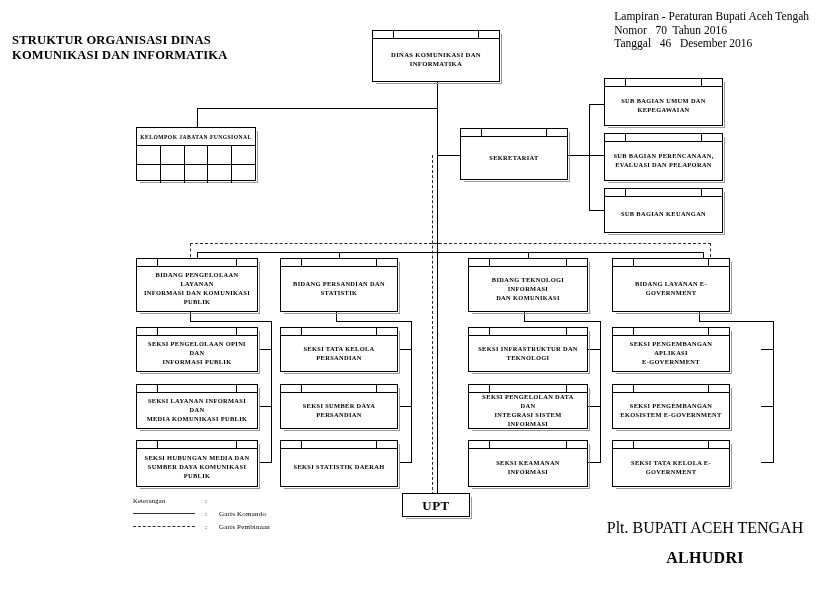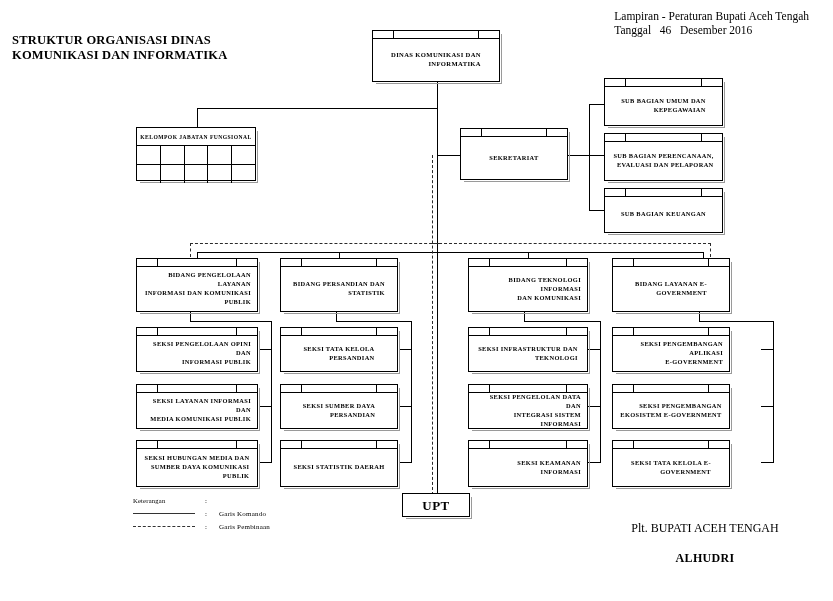--- a/index.html
+++ b/index.html
@@ -42,21 +42,21 @@
   }
   .legal-header div { white-space: pre; }
 
   .signature {
     position: absolute;
     left: 600px;
     top: 521px;
     width: 210px;
     text-align: center;
     font-family: "Liberation Serif", "DejaVu Serif", serif;
-    font-size: 12px;
+    font-size: 16px;
     line-height: 14px;
   }
   .signature .sig-name {
     font-weight: bold;
     letter-spacing: 0.3px;
     margin-top: 8px;
   }
   .signature .sig-row { margin-bottom: 16px; }
   .signature .sig-row:last-child { margin-bottom: 0; }
 
@@ -71,21 +71,21 @@
     justify-content: center;
     text-align: center;
     font-family: "Liberation Serif", "DejaVu Serif", serif;
     font-weight: bold;
     font-size: 6.4px;
     line-height: 9px;
     letter-spacing: 0.35px;
     padding: 9px 6px 3px 6px;
     z-index: 6;
   }
-  .node .node-label { display: block; white-space: pre-line; text-align: right; }
+  .node .node-label { display: block; white-space: pre-line; }
   
   .node.shadow::after {
     content: "";
     position: absolute;
     left: 3px;
     top: 3px;
     right: -3px;
     bottom: -3px;
     border-right: 1.2px solid #9a9a9a;
     border-bottom: 1.2px solid #9a9a9a;
@@ -229,20 +229,21 @@
 </head>
 <body>
 
 <div id="canvas">
 
   <div class="chart-title">STRUKTUR ORGANISASI DINAS
 KOMUNIKASI DAN INFORMATIKA</div>
 
   <div class="legal-header">
     <div>Lampiran - Peraturan Bupati Aceh Tengah</div>
+    <div>Nomor   70  Tahun 2016</div>
     <div>Tanggal   46   Desember 2016</div>
   </div>
 
   <div class="ln v" style="left:436.5px; top:82px; height:411px;"></div>
 
   <div class="ln h" style="left:197px; top:108px; width:240px;"></div>
   <div class="ln v" style="left:197px; top:108px; height:19px;"></div>
 
   <div class="ln h" style="left:437px; top:155px; width:24px;"></div>
 

